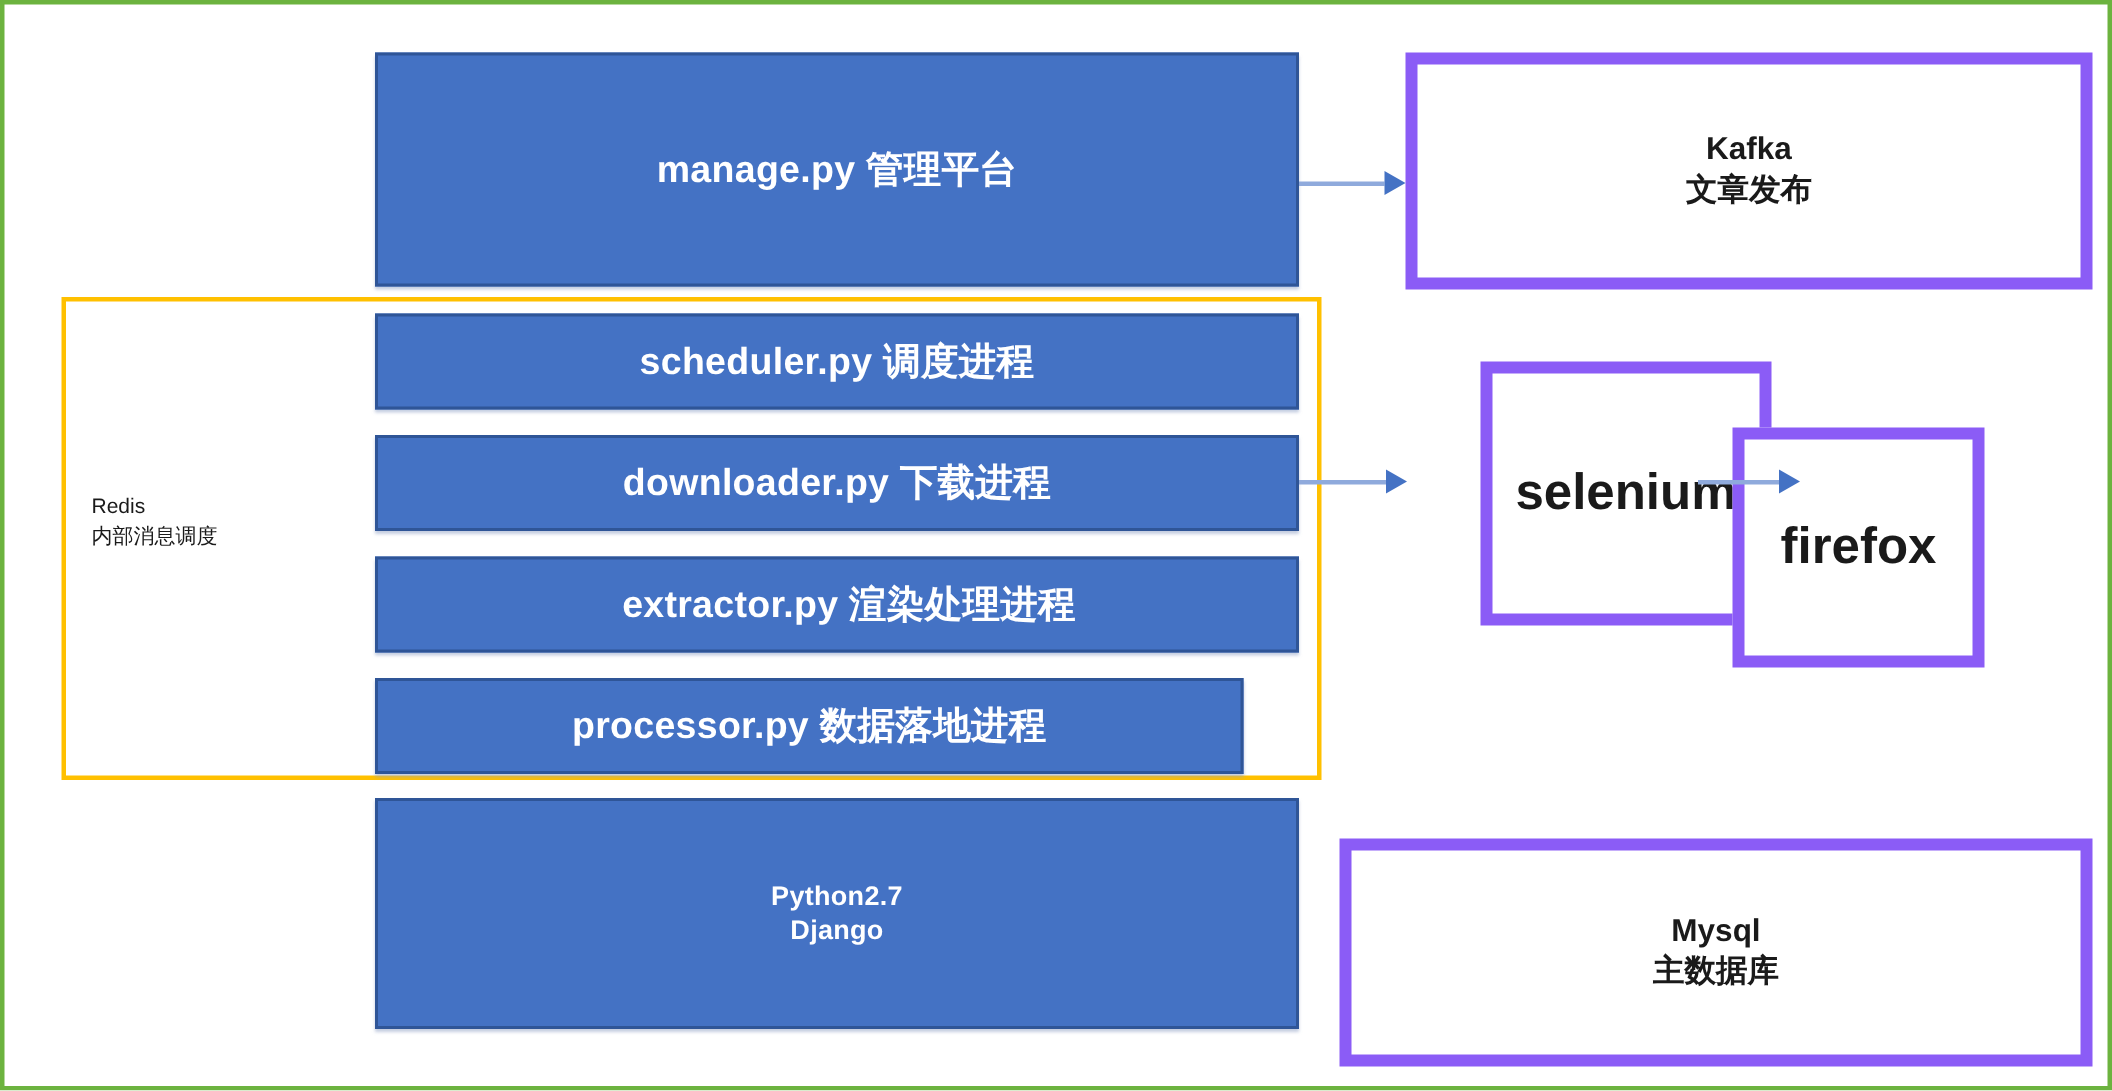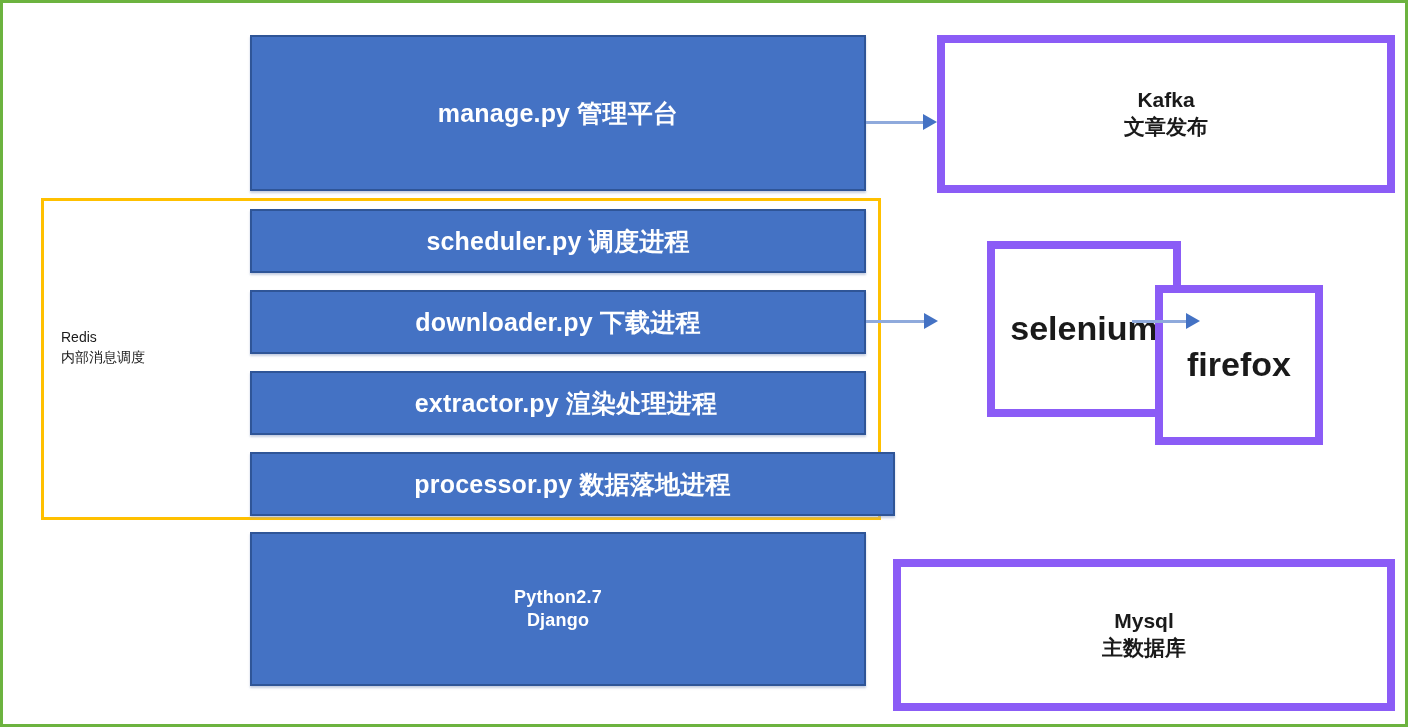--- a/index.html
+++ b/index.html
@@ -125,21 +125,21 @@
   </div>
 
   <div class="node blue-box" style="left:247px; top:287px; width:616px; height:64px;">
     <span class="label">downloader.py 下载进程</span>
   </div>
 
   <div class="node blue-box" style="left:247px; top:368px; width:616px; height:64px;padding-left:16px;">
     <span class="label">extractor.py 渲染处理进程</span>
   </div>
 
-  <div class="node blue-box" style="left:247px; top:449px; width:645px; height:64px;text-align:right;">
+  <div class="node blue-box" style="left:247px; top:449px; width:579px; height:64px;text-align:right;">
     <span class="label">processor.py 数据落地进程</span>
   </div>
 
   <div class="node blue-box tall" style="left:247px; top:529px; width:616px; height:154px;">
     <span class="label">Python2.7
 Django</span>
   </div>
 
   <div class="node yellow-box" style="left:934px; top:32px; width:458px; height:158px;">
     <span class="label">Kafka

